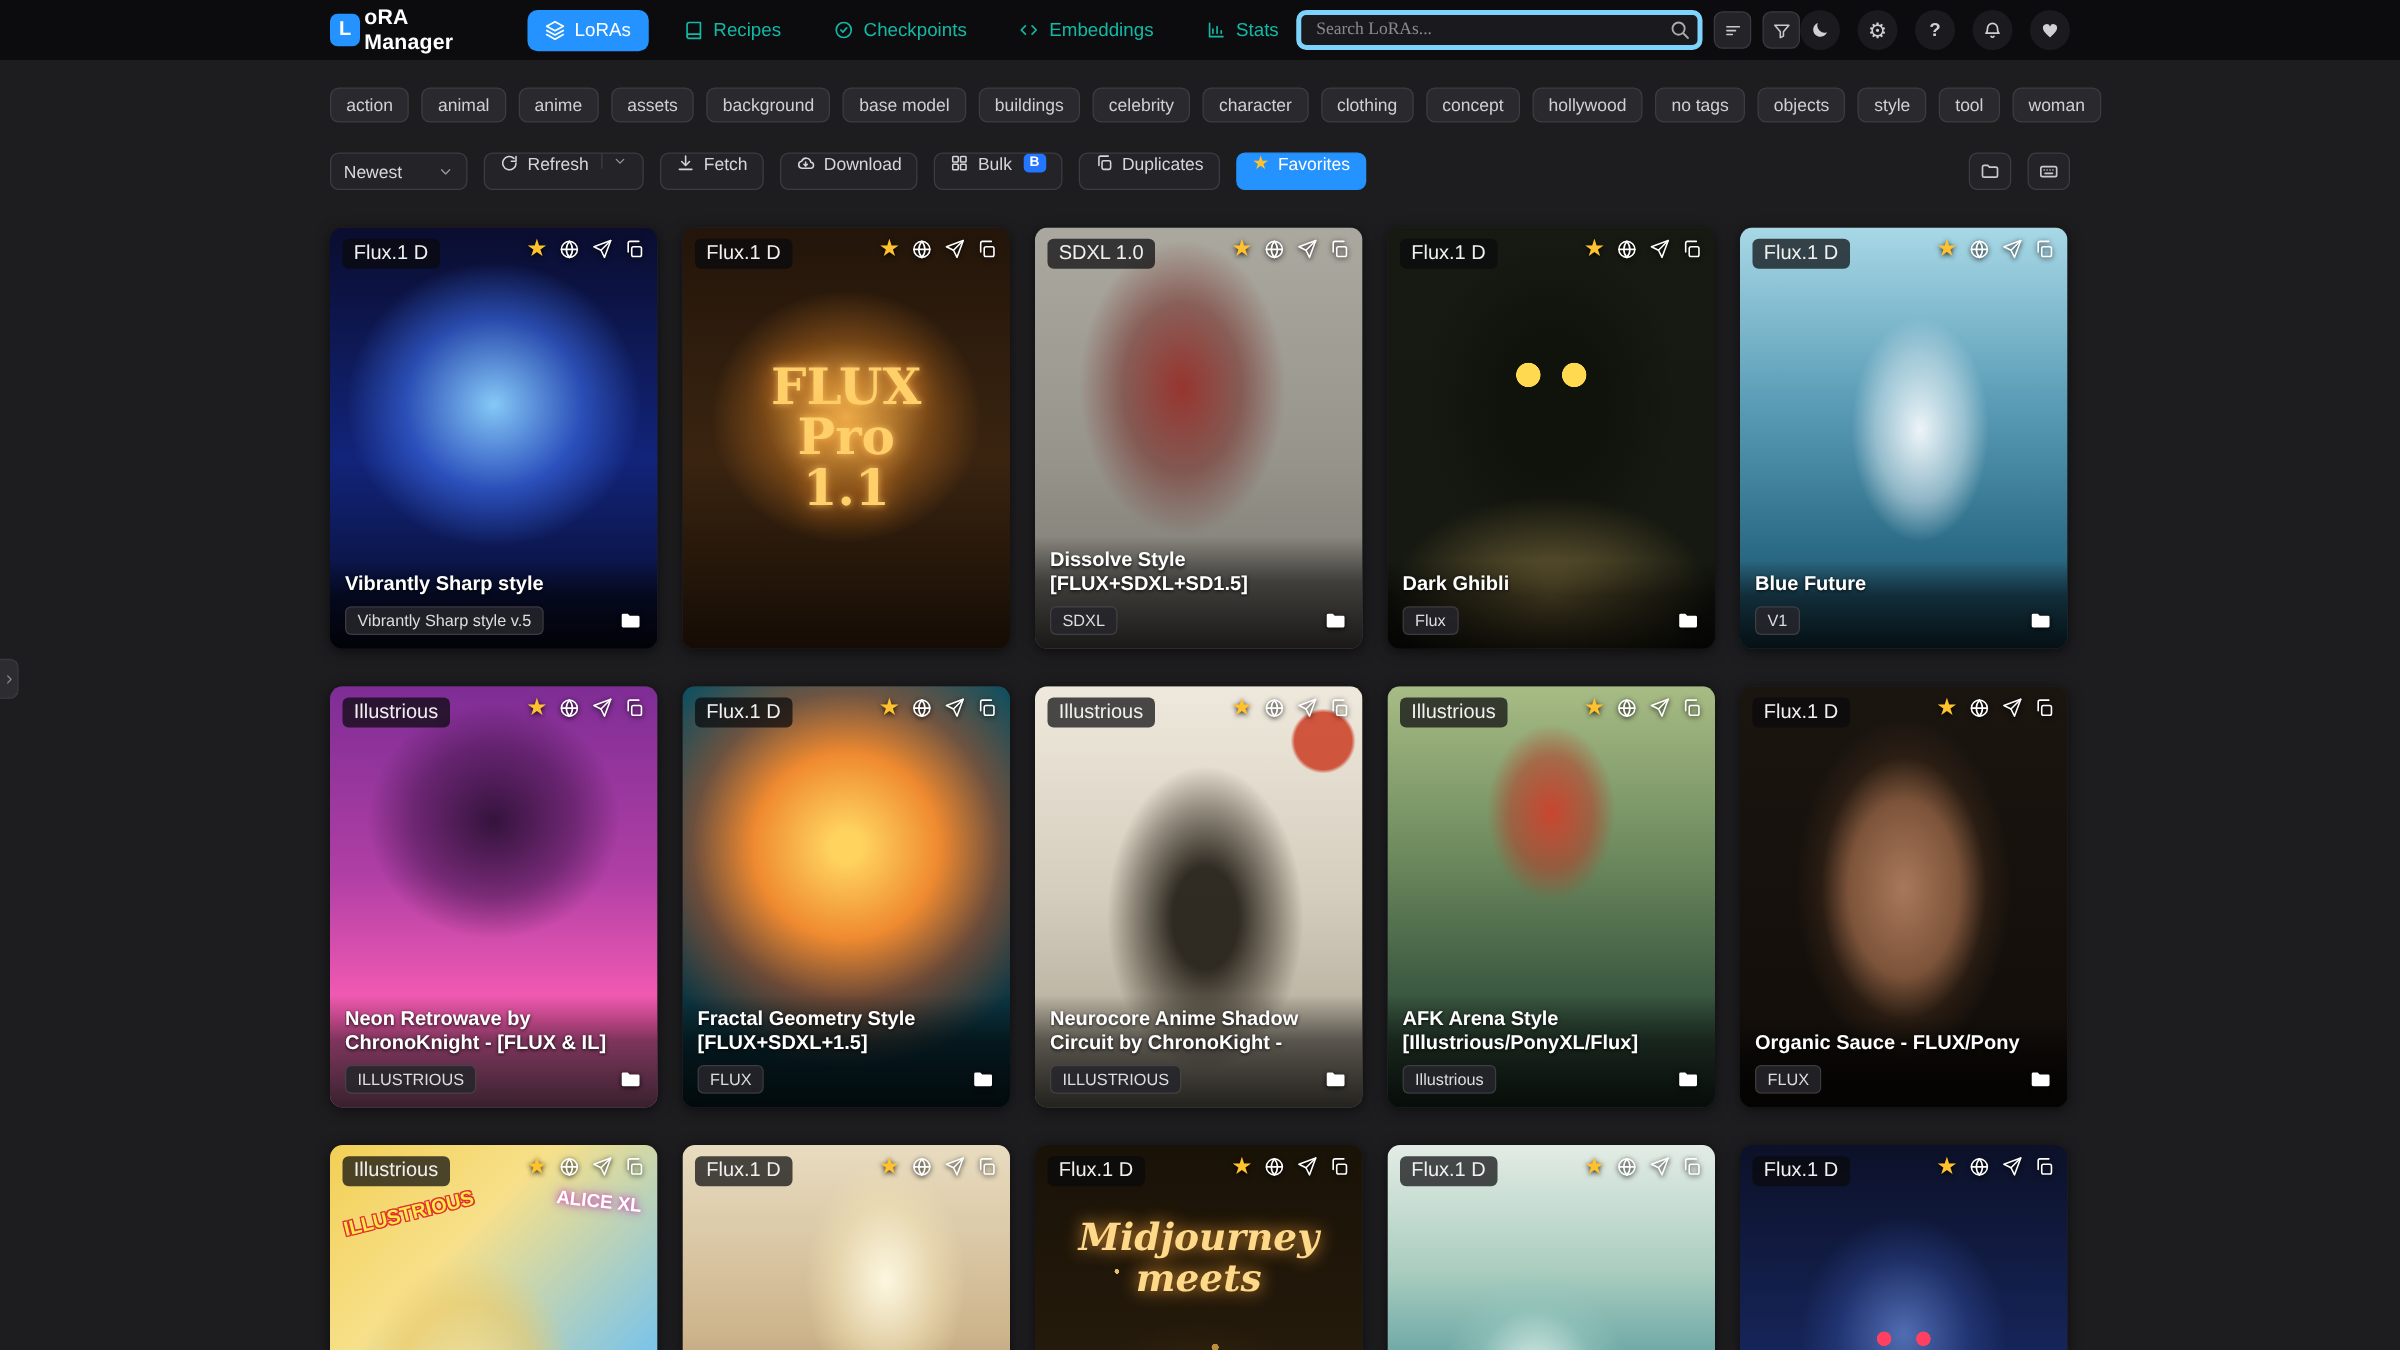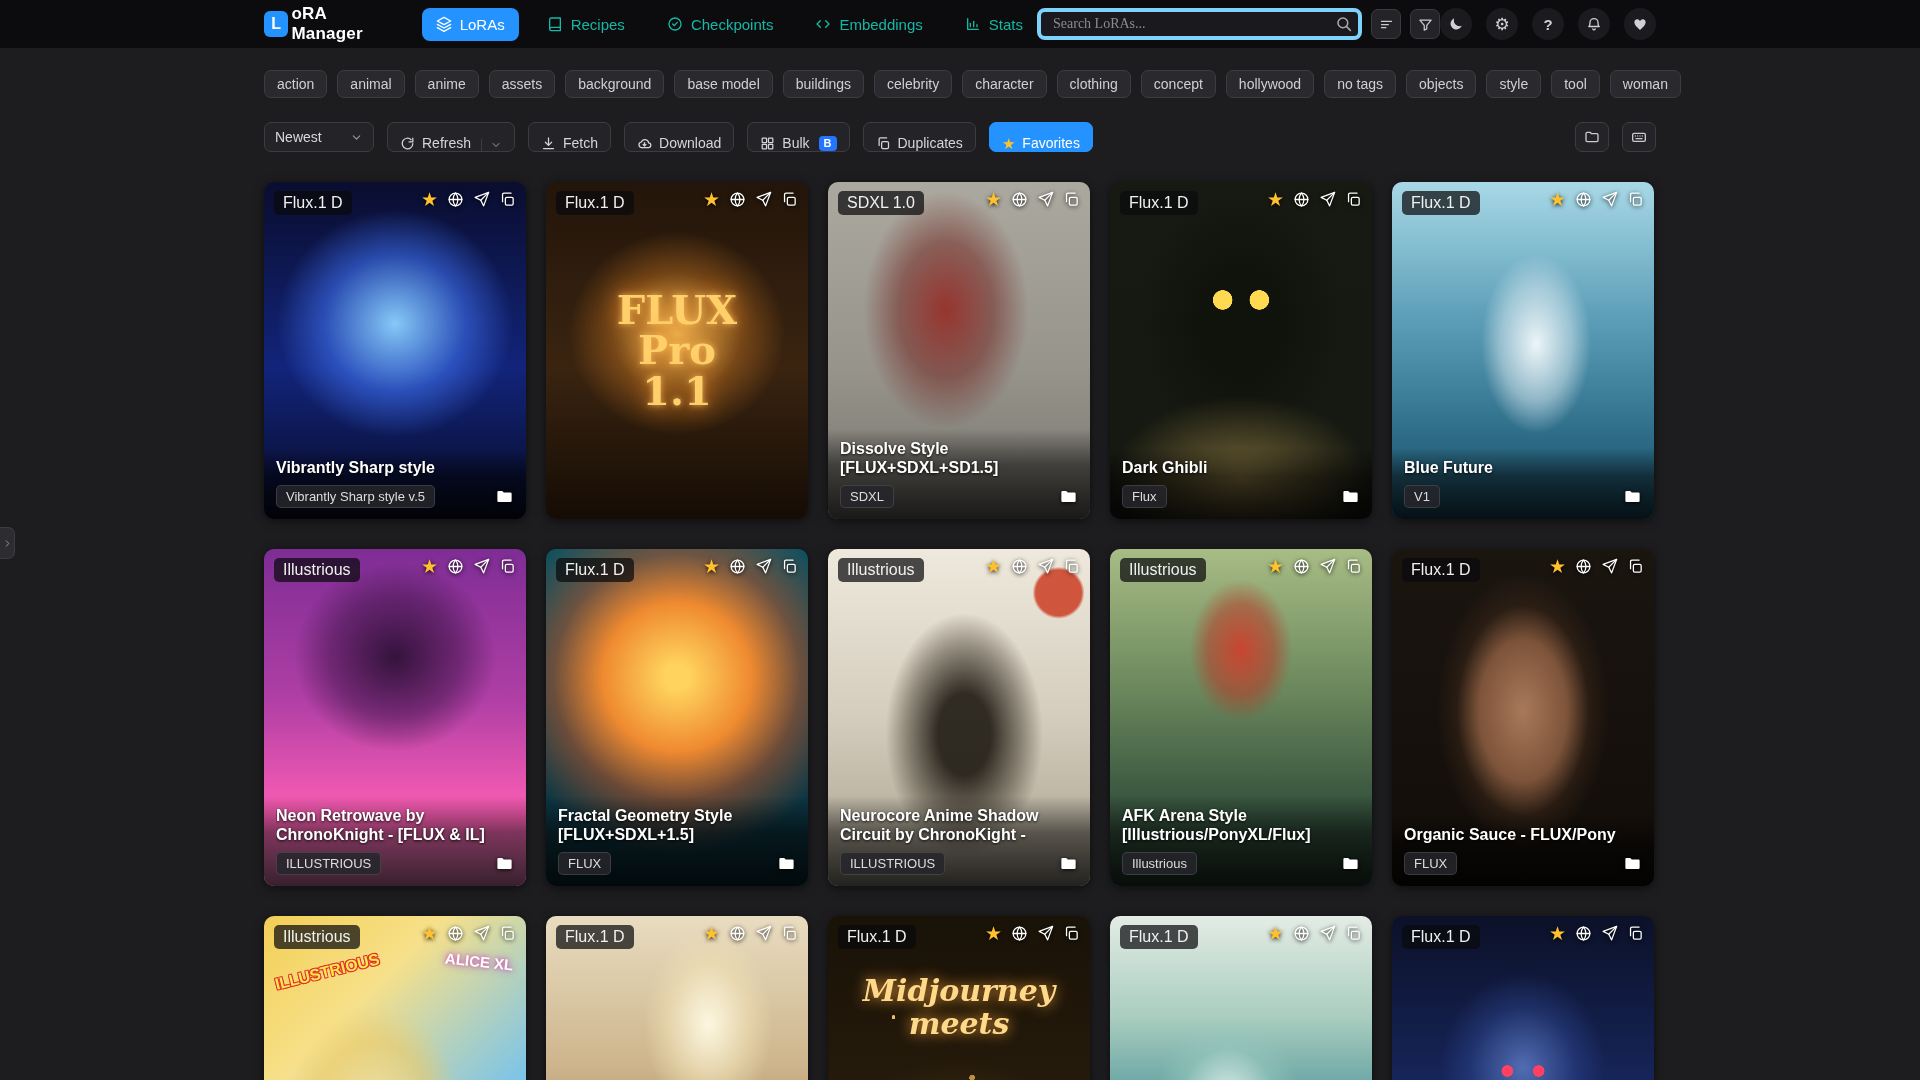--- a/index.html
+++ b/index.html
@@ -41,21 +41,21 @@
   
   .tag-bar { width:1392px; margin:22px auto 0; display:flex; gap:10px; flex-wrap:nowrap; }
   .tag { padding:5px 12px; background:#2a2a2e; border:1px solid #3c3c42; border-radius:7px;
     font-size:14px; color:#cfcfd4; white-space:nowrap; }
 
   
   .toolbar { width:1392px; margin:24px auto 12px; display:flex; align-items:center; gap:13px; height:30px; }
   .select { display:flex; align-items:center; justify-content:space-between; width:110px; height:30px;
     padding:0 10px; background:#242428; border:1px solid #3c3c42; border-radius:7px; font-size:14px; color:#d8d8dd; }
   .select svg { width:13px; height:13px; color:#9a9aa0; }
-  .tbtn { display:flex; align-items:flex-end; gap:7px; height:30px; padding:0 12px; background:#242428;
+  .tbtn { display:flex; align-items:flex-start; gap:7px; height:30px; padding:0 12px; background:#242428;
     border:1px solid #3c3c42; border-radius:7px; font-size:14px; color:#d5d5da; }
   .tbtn svg { width:15px; height:15px; }
   .tbtn .split { border-left:1px solid #3c3c42; padding-left:8px; margin-left:3px; display:flex; align-items:center; }
   .tbtn .split svg { width:12px; height:12px; color:#9a9aa0; }
   .bulk-badge { background:#2475ff; color:#fff; font-size:11px; font-weight:bold; padding:2px 5px;
     border-radius:4px; margin-left:2px; line-height:1; }
   .tbtn.active { background:var(--accent,#2493ff); border-color:var(--accent,#2493ff); color:#fff; }
   .tbtn.active .star-g { color:var(--star,#ffc22e); font-size:15px; line-height:1; }
   .toolbar .spacer { flex:1; }
   .icon-btn { width:34px; height:30px; border-radius:7px; background:#242428; border:1px solid #3c3c42;

